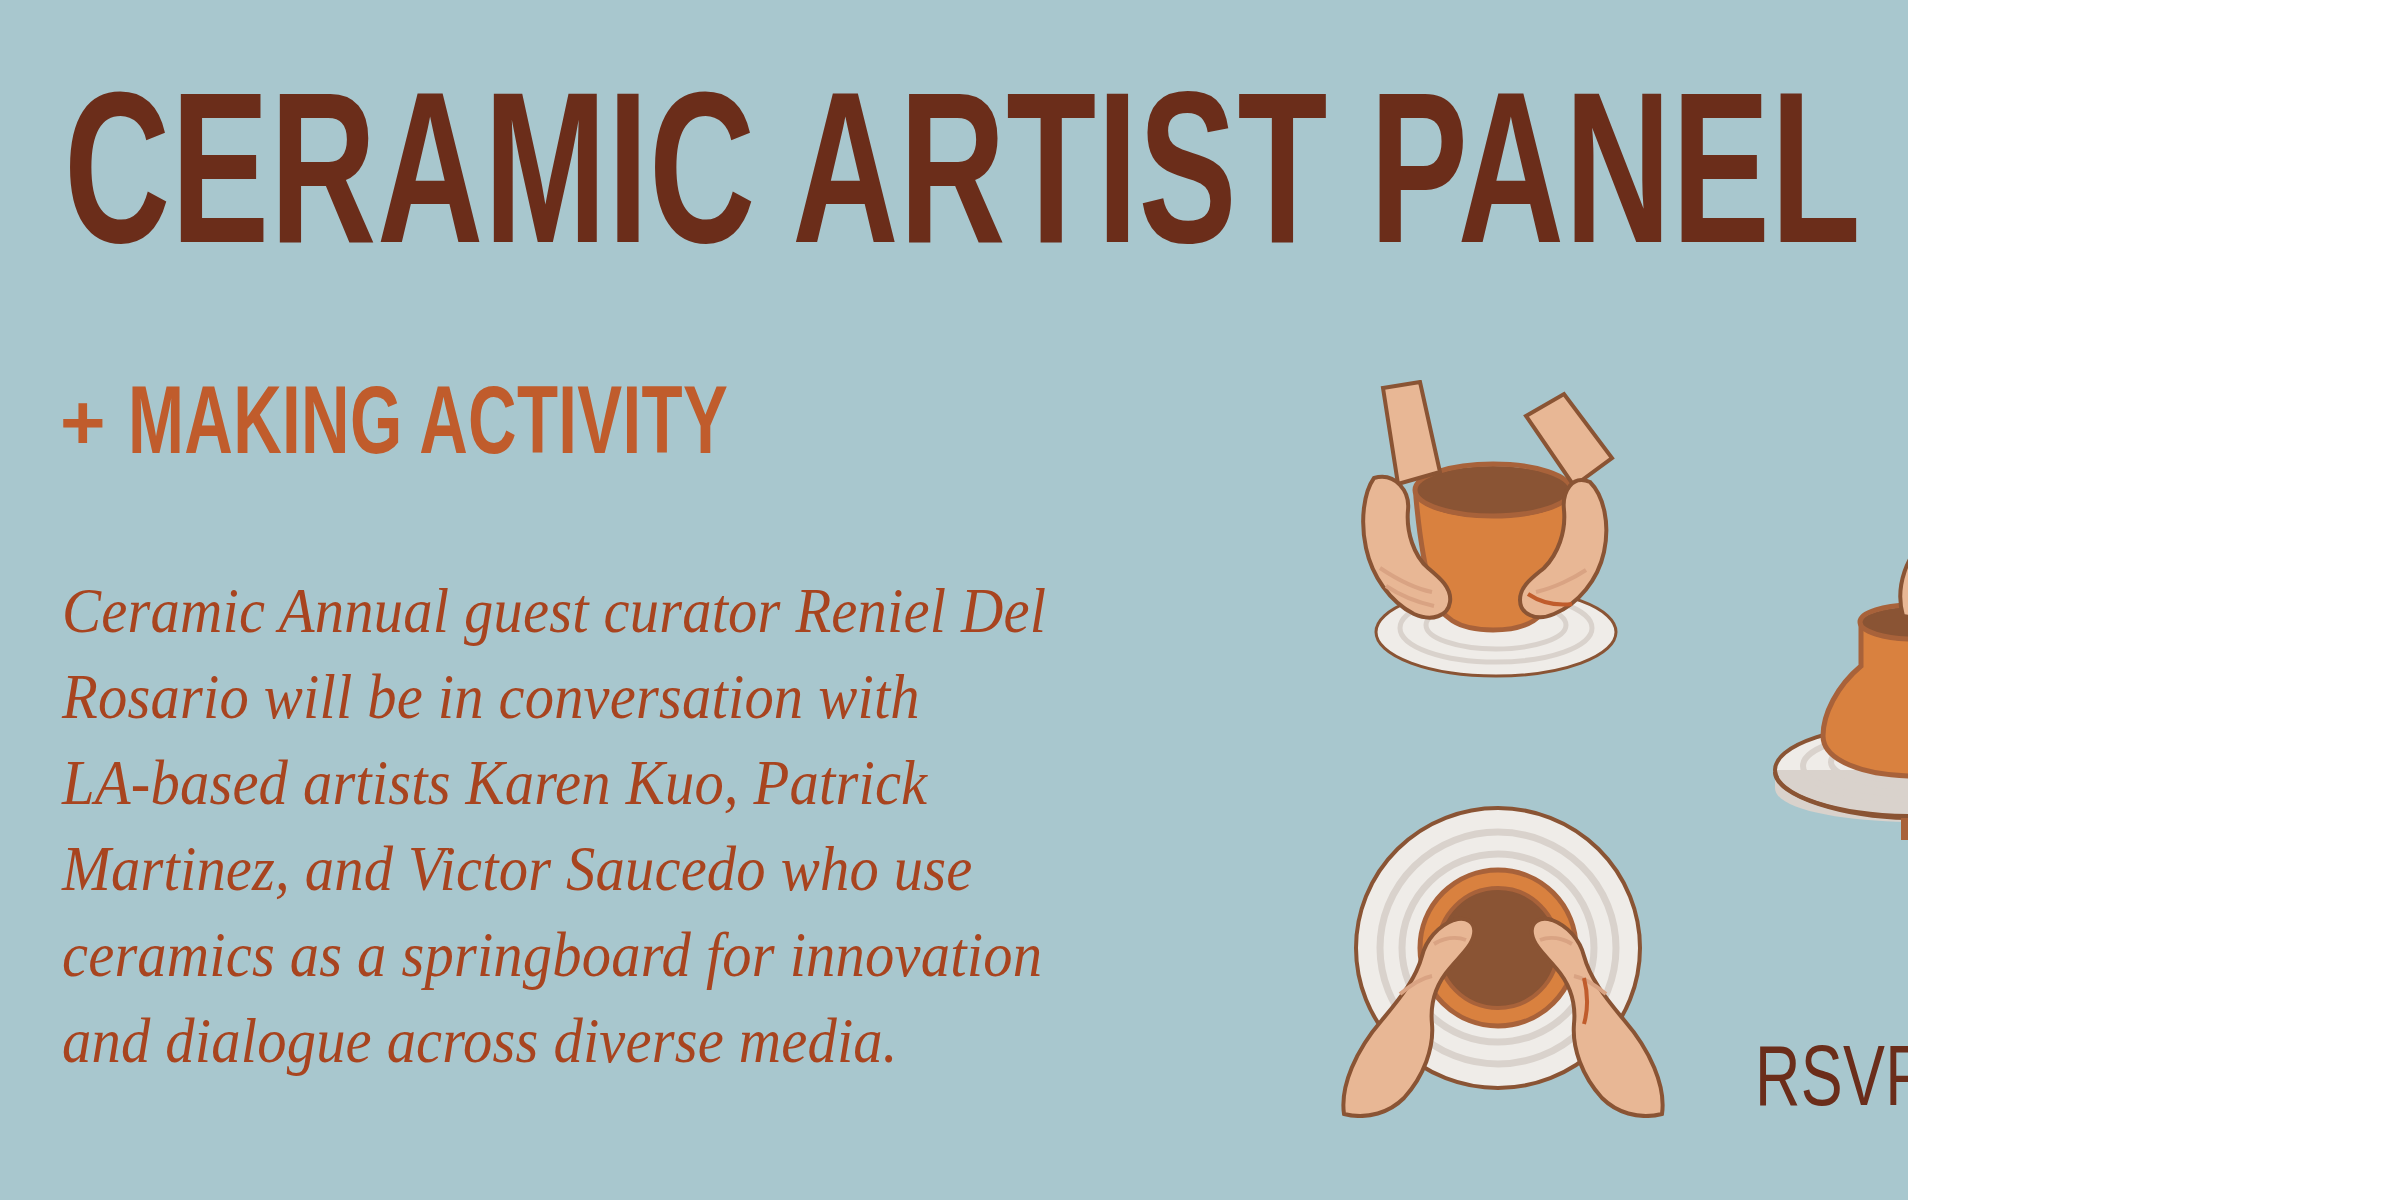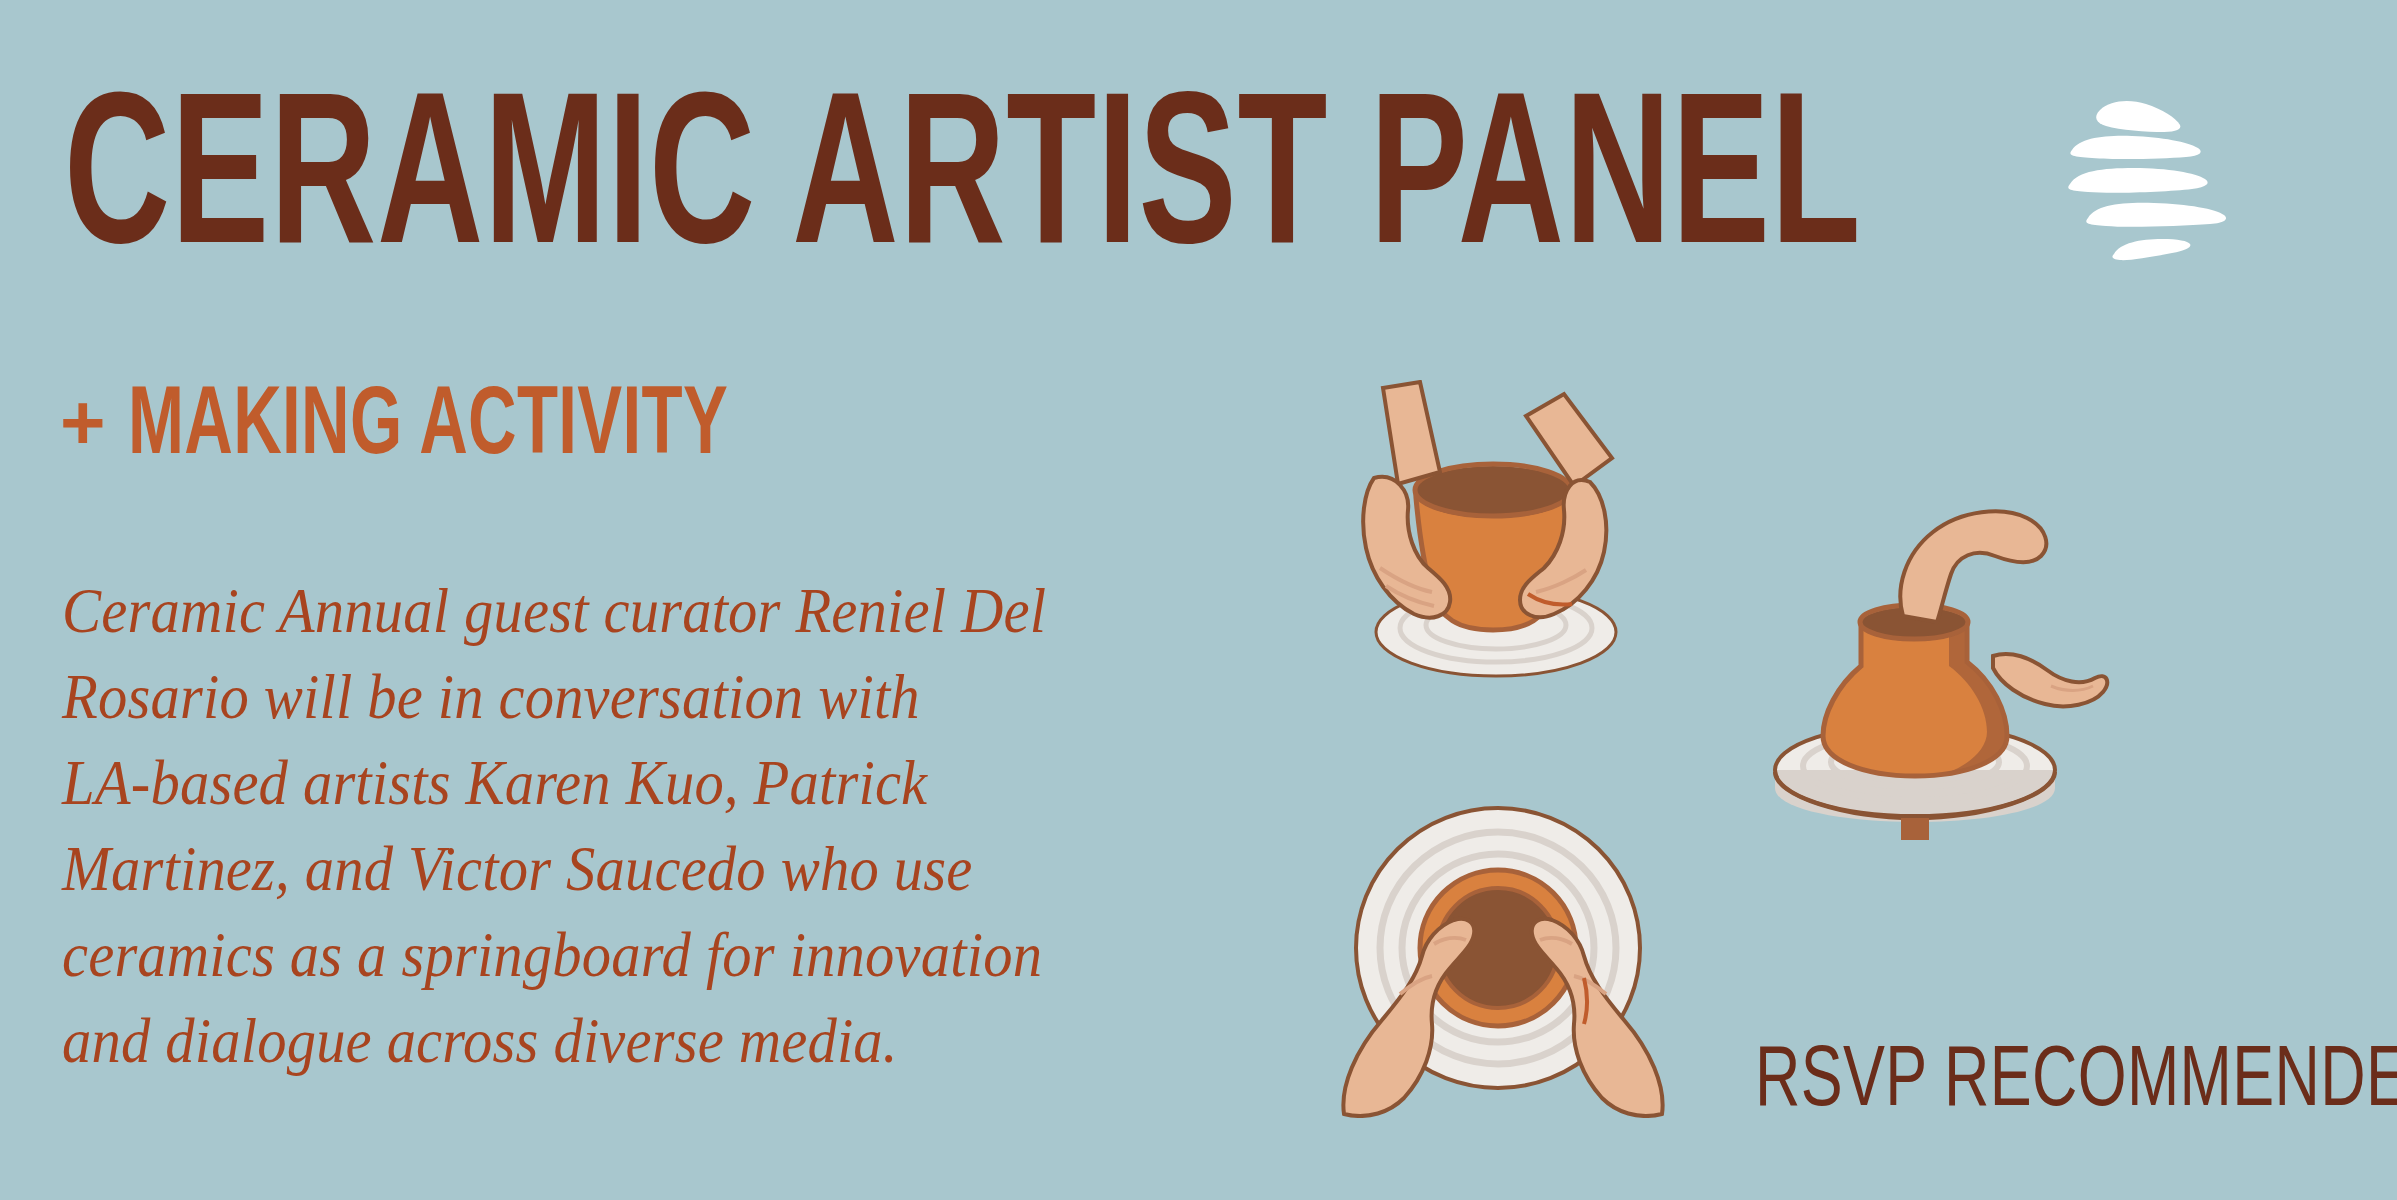--- a/index.html
+++ b/index.html
@@ -9,21 +9,21 @@
   }
   body {
     width: 2397px;
     height: 1200px;
     overflow: hidden;
     font-family: "Liberation Sans", sans-serif;
   }
 
   .poster {
     position: relative;
-    width: 2397px;
+    width: 1908px;
     height: 1200px;
     background: #a8c7ce;
     overflow: hidden;
   }
 
   
   .headline {
     position: absolute;
     left: 64px;
     top: 68px;

